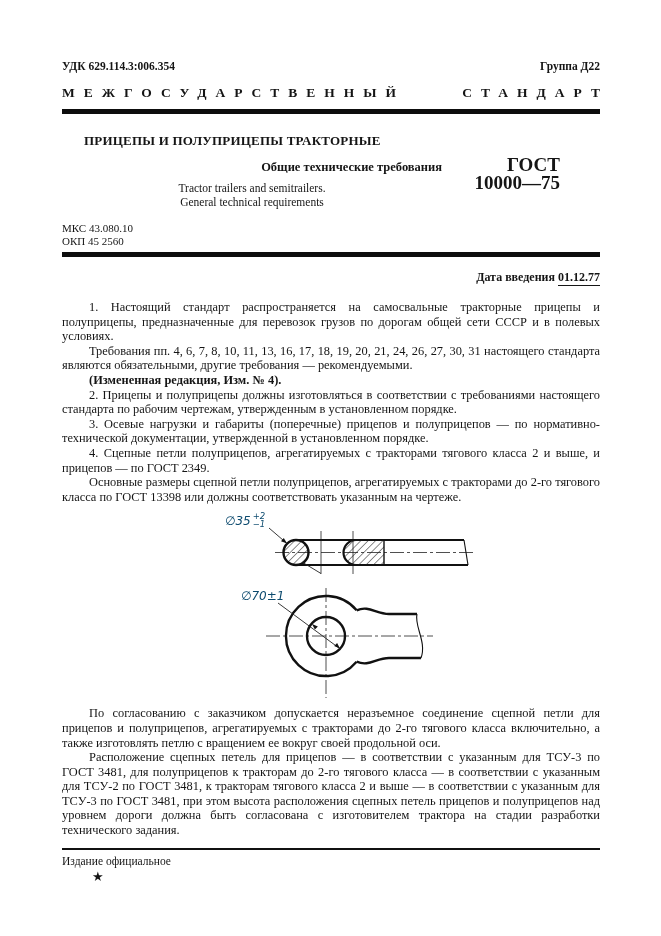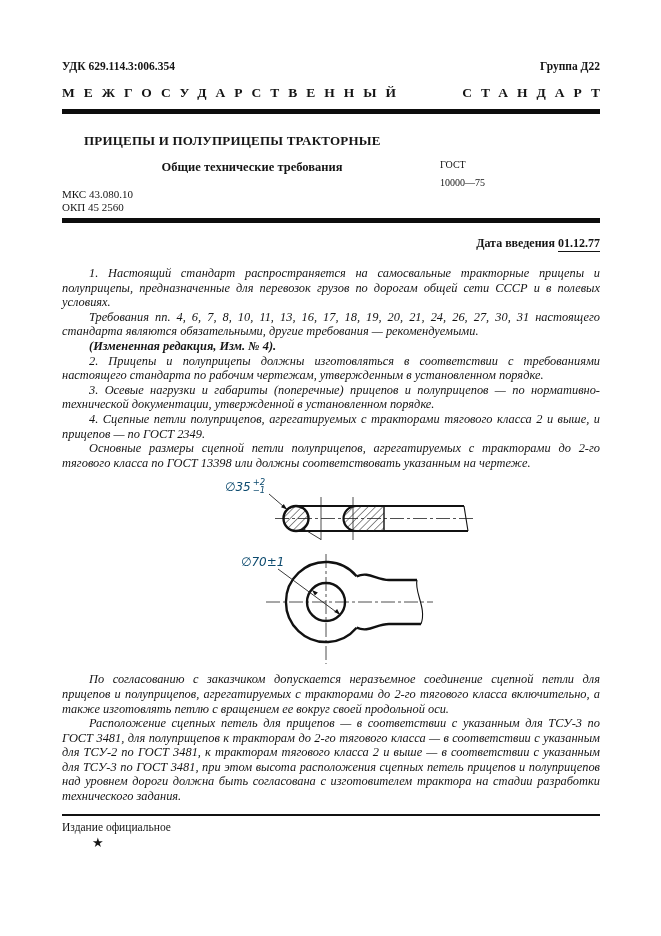--- a/index.html
+++ b/index.html
@@ -20,32 +20,32 @@
     margin-top:13px;
     font-size:13.5px;font-weight:bold;
   }
   .sp{letter-spacing:9px;margin-right:-9px;white-space:nowrap;}
   .bar{height:5px;background:#0d0d0d;margin-top:8px;}
   .bar2{height:5px;background:#0d0d0d;margin-top:4px;}
   
   .title-block{position:relative;margin-top:19px;}
   .title-left{width:380px;}
   .doc-title{font-size:13px;font-weight:bold;padding-left:22px;letter-spacing:.2px;}
-  .doc-subtitle{font-size:12.5px;font-weight:bold;text-align:center;margin-top:11px;}
+  .doc-subtitle{font-size:12.5px;font-weight:bold;text-align:right;margin-top:11px;}
   .doc-en{font-size:11.5px;text-align:center;line-height:13.5px;margin-top:7px;}
   .gost-block{
     position:absolute;top:23px;right:40px;width:120px;
-    text-align:left;font-weight:normal;font-size:10px;line-height:18px;
+    text-align:right;font-weight:bold;font-size:19px;line-height:18px;
   }
   .codes{margin-top:13px;font-size:11px;line-height:13px;}
   
   .date-row{margin-top:13px;text-align:right;font-size:12px;font-weight:bold;}
   .date-val{border-bottom:1.2px solid #151515;padding-bottom:1px;}
   
-  .body-text{margin-top:15px;font-size:12.4px;line-height:14.6px;text-align:justify;font-style:italic;}
+  .body-text{margin-top:15px;font-size:12.4px;line-height:14.6px;text-align:justify;}
   .para{margin:0;text-indent:27px;}
   .para.bold{font-weight:bold;}
   
   .drawing-wrap{position:relative;width:300px;height:186px;margin:10px auto 4px auto;}
   .dim-label{
     position:absolute;font-style:italic;font-size:12px;line-height:12px;
     font-family:"DejaVu Sans",sans-serif;white-space:nowrap;color:#0c4a6e;
   }
   .dim-label .tol{
     display:inline-block;vertical-align:-2px;margin-left:2px;
@@ -72,20 +72,24 @@
     <span class="sp">МЕЖГОСУДАРСТВЕННЫЙ</span>
     <span class="sp">СТАНДАРТ</span>
   </div>
 
   <div class="bar"></div>
 
   <div class="title-block">
     <div class="title-left">
       <div class="doc-title">ПРИЦЕПЫ И ПОЛУПРИЦЕПЫ ТРАКТОРНЫЕ</div>
       <div class="doc-subtitle">Общие технические требования</div>
+      <div class="doc-en">
+        <div>Tractor trailers and semitrailers.</div>
+        <div>General technical requirements</div>
+      </div>
     </div>
     <div class="gost-block">
       <div>ГОСТ</div>
       <div>10000—75</div>
     </div>
     <div class="codes">
       <div>МКС  43.080.10</div>
       <div>ОКП  45 2560</div>
     </div>
   </div>

